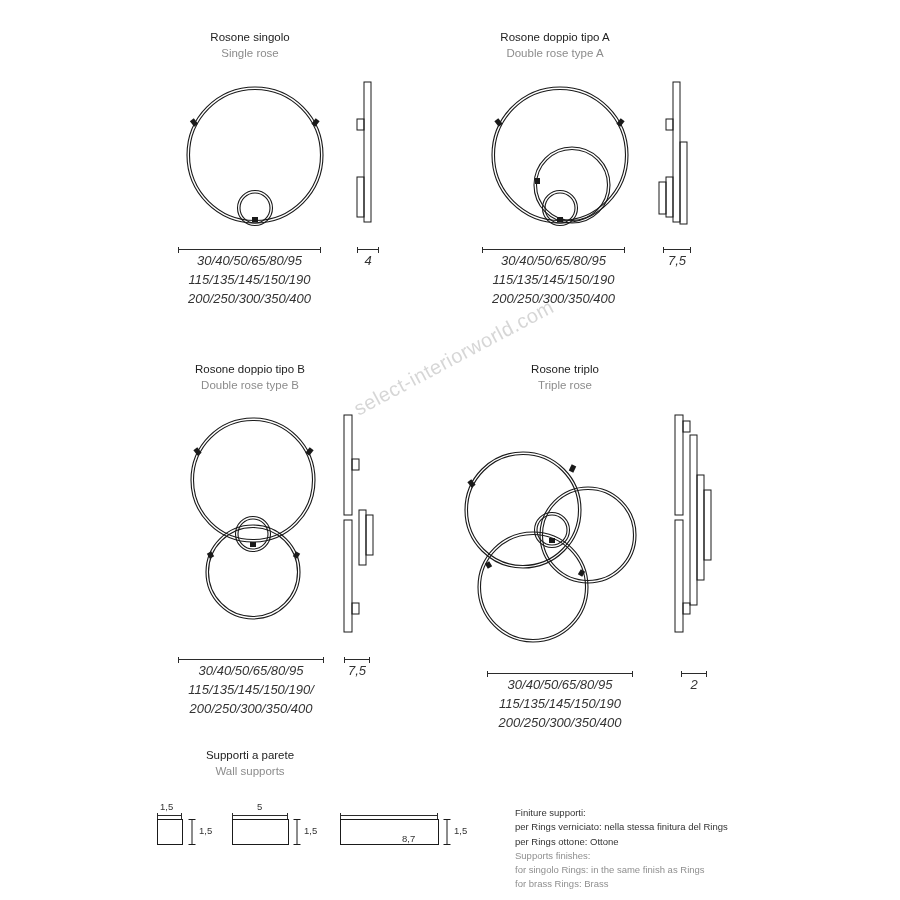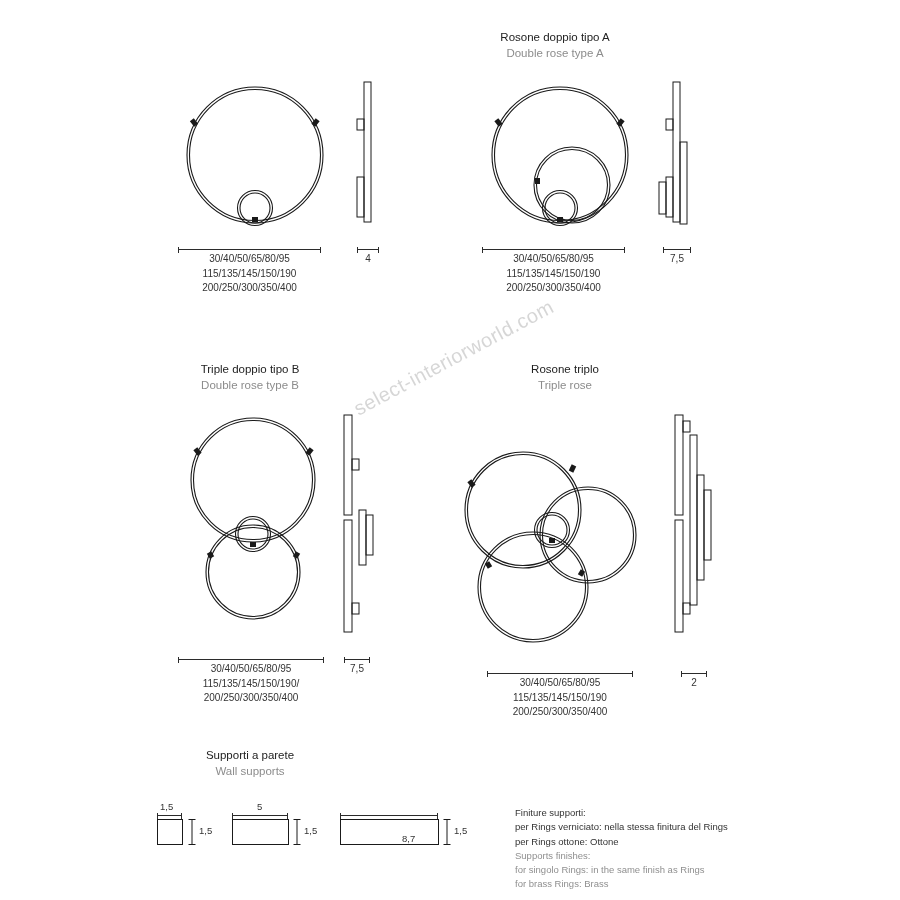--- a/index.html
+++ b/index.html
@@ -31,24 +31,25 @@
     white-space: nowrap;
   }
   .title-en {
     font-size: 11.5px;
     color: #8c8c8c;
     white-space: nowrap;
   }
   .dims {
     position: absolute;
     text-align: center;
-    font-size: 10px;
+    font-size: 13px;
     color: #333;
     line-height: 1.45;
     white-space: nowrap;
+    font-style: italic;
   }
   .dimline {
     position: absolute;
     border-top: 1px solid #2b2b2b;
     height: 0;
   }
   .dimline.tick-l::before,
   .dimline.tick-r::after {
     content: "";
     position: absolute;
@@ -90,20 +91,24 @@
     font-size: 9.5px;
     color: #333;
     white-space: nowrap;
   }
 </style>
 </head>
 <body>
 
 <div class="sheet">
 
+  <div class="title-blk" style="left:150px; top:30px; width:200px;">
+    <div class="title-it">Rosone singolo</div>
+    <div class="title-en">Single rose</div>
+  </div>
 
   <svg style="position:absolute; left:175px; top:75px;" width="180" height="170" viewBox="0 0 180 170">
     <g fill="none" stroke="#1a1a1a" stroke-width="1.1">
       <circle cx="80" cy="80" r="68"></circle>
       <circle cx="80" cy="80" r="65.5"></circle>
       <circle cx="80" cy="133" r="17.5"></circle>
       <circle cx="80" cy="133" r="15"></circle>
     </g>
     <g fill="#1a1a1a">
       <rect x="16.5" y="44" width="5" height="7" transform="rotate(-38 19 47.5)"></rect>
@@ -168,21 +173,21 @@
       <rect x="11" y="95" width="7" height="40"></rect>
       <rect x="4" y="100" width="7" height="32"></rect>
     </g>
   </svg>
   <div class="dimline tick-l tick-r" style="left:663px; top:249px; width:28px;"></div>
   <div class="dims" style="left:663px; top:252px; width:28px;">
     <div>7,5</div>
   </div>
 
   <div class="title-blk" style="left:140px; top:362px; width:220px;">
-    <div class="title-it">Triple doppio tipo B</div>
+    <div class="title-it">Rosone doppio tipo B</div>
     <div class="title-en">Double rose type B</div>
   </div>
 
   <svg style="position:absolute; left:175px; top:408px;" width="180" height="240" viewBox="0 0 180 240">
     <g fill="none" stroke="#1a1a1a" stroke-width="1.1">
       <circle cx="78" cy="72" r="62"></circle>
       <circle cx="78" cy="72" r="59.5"></circle>
       <circle cx="78" cy="164" r="47"></circle>
       <circle cx="78" cy="164" r="44.5"></circle>
       <circle cx="78" cy="126" r="17.5"></circle>

